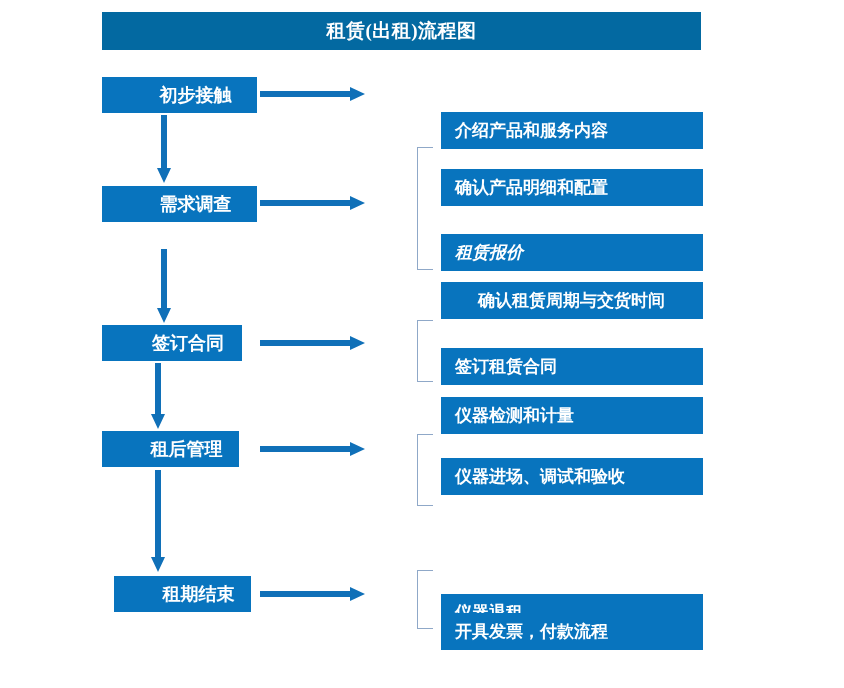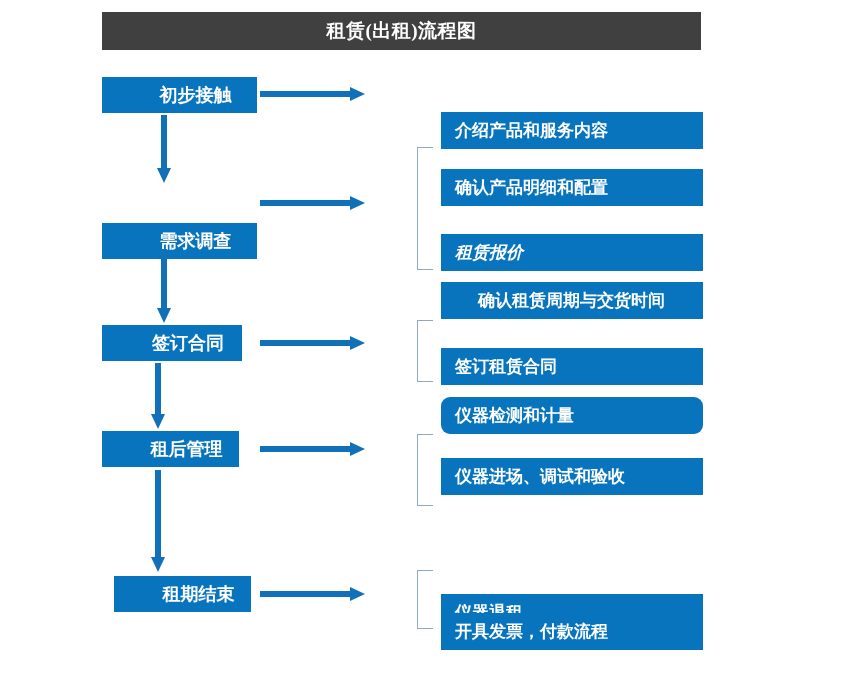--- a/index.html
+++ b/index.html
@@ -16,21 +16,21 @@
     height: 688px;
     background: #ffffff;
     overflow: hidden;
   }
   .title-bar {
     position: absolute;
     left: 102px;
     top: 12px;
     width: 599px;
     height: 38px;
-    background: #404040;
+    background: #0369a1;
     color: #ffffff;
     display: flex;
     align-items: center;
     justify-content: center;
     font-size: 19px;
     font-weight: bold;
     letter-spacing: 0.5px;
   }
   .node-box {
     position: absolute;
@@ -75,21 +75,21 @@
 </style>
 </head>
 <body>
 
 <div id="canvas">
 
   <div class="title-bar">租赁(出租)流程图</div>
 
   <div class="node-box node-left" style="left:102px; top:77px; width:123px;">初步接触</div>
 
-  <div class="node-box node-left" style="left:102px; top:186px; width:123px;margin-top:37px;">需求调查</div>
+  <div class="node-box node-left" style="left:102px; top:186px; width:123px;">需求调查</div>
 
   <div class="node-box node-left" style="left:102px; top:325px; width:108px;">签订合同</div>
 
   <div class="node-box node-left" style="left:102px; top:431px; width:105px;">租后管理</div>
 
   <div class="node-box node-left" style="left:114px; top:576px; width:105px;">租期结束</div>
 
   <div class="v-arrow" style="left:157px; top:115px; height:68px;">
     <svg width="14" height="68" viewBox="0 0 14 68" xmlns="http://www.w3.org/2000/svg">
       <rect x="4" y="0" width="6" height="56" fill="#1070B8"></rect>
@@ -164,21 +164,21 @@
   <div class="node-box node-right" style="top:76px;">介绍产品和服务内容</div>
 
   <div class="node-box node-right" style="top:133px;">确认产品明细和配置</div>
 
   <div class="node-box node-right" style="top:198px;font-style:italic;">租赁报价</div>
 
   <div class="node-box node-right" style="top:246px;padding-left:37px;">确认租赁周期与交货时间</div>
 
   <div class="node-box node-right" style="top:312px;">签订租赁合同</div>
 
-  <div class="node-box node-right" style="top:361px;border-radius:9px;">仪器检测和计量</div>
+  <div class="node-box node-right" style="top:361px;">仪器检测和计量</div>
 
   <div class="node-box node-right" style="top:422px;">仪器进场、调试和验收</div>
 
 
   <div class="node-box node-right" style="top:558px;">仪器退租</div>
 
   <div class="node-box node-right" style="top:577px;font-family:Liberation Mono, monospace;">开具发票，付款流程</div>
 
 </div>
 

